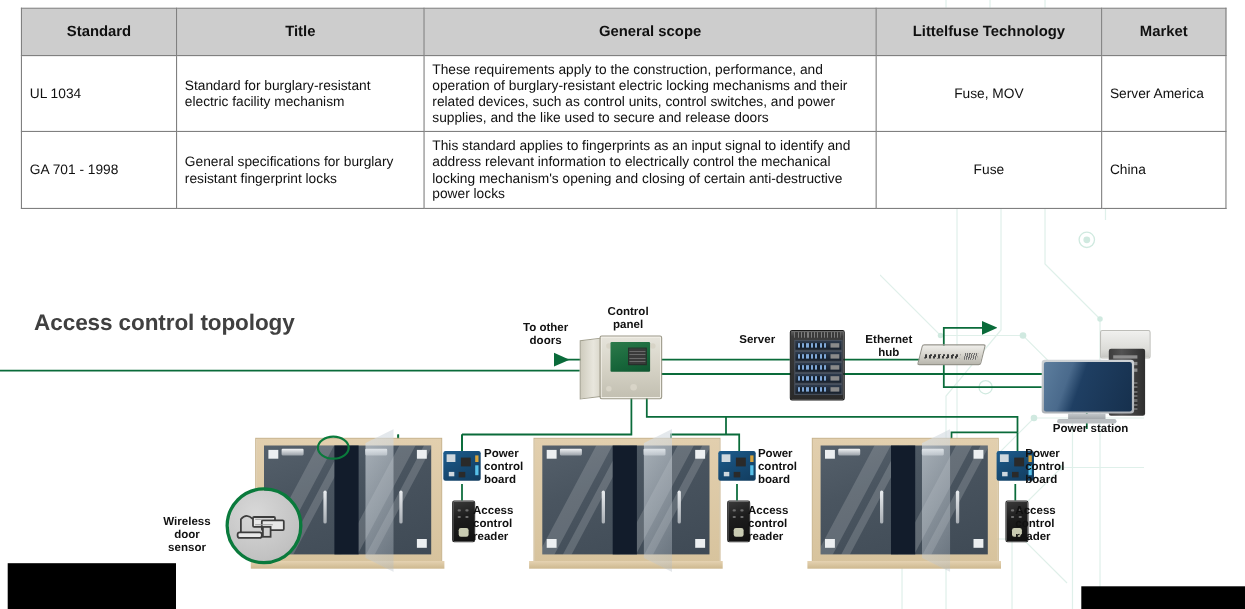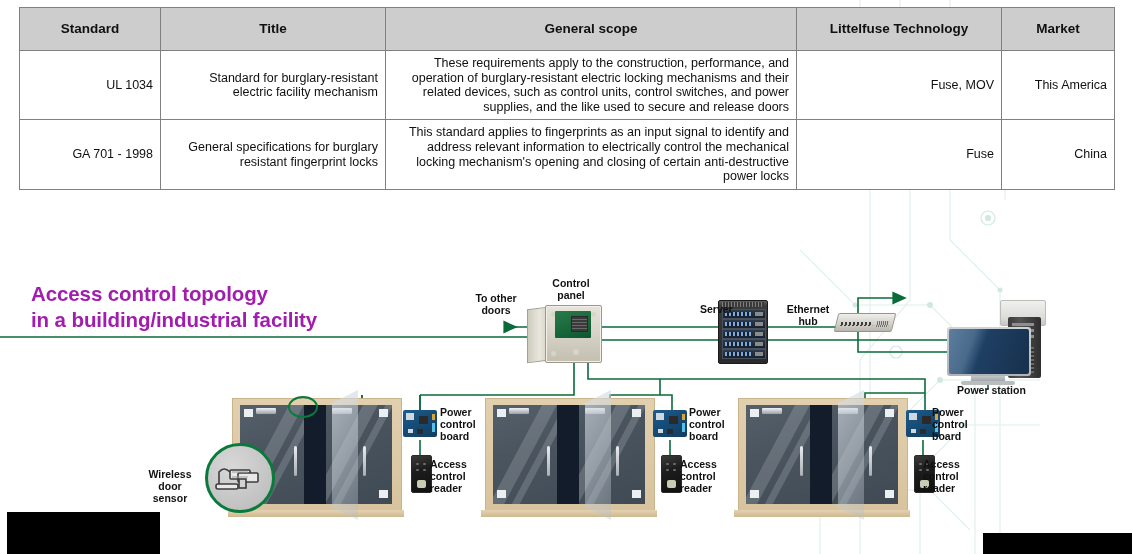--- a/index.html
+++ b/index.html
@@ -32,33 +32,33 @@
     vertical-align:middle;
   }
   .std-table th{
     background:#cdcdcd;
     font-weight:bold;
     font-size:13.5px;
     text-align:center;
     height:38px;
     padding:2px 4px;
   }
-  .std-table td{padding:5px 7px;text-align:right;}
+  .std-table td{padding:5px 7px;}
   .col-std{width:141px;}
   .col-title{width:225px;}
   .col-scope{width:411px;}
   .col-tech{width:205px;}
   .col-market{width:113px;}
   .std-table tr.alt td{background:#e4e4e4;}
   .c-center{text-align:center;}
 
   
   .topo-title{
     position:absolute;left:31px;top:281px;width:390px;
-    color:#a21caf;
+    color:#404040;
     font-size:20.5px;font-weight:bold;line-height:26px;
     letter-spacing:-.1px;
   }
 
   .lbl{
     position:absolute;
     font-size:10.5px;font-weight:bold;color:#111;
     line-height:12px;
     white-space:pre-line;
   }
@@ -292,35 +292,34 @@
         <th>Littelfuse Technology</th>
         <th>Market</th>
       </tr>
     </thead>
     <tbody>
       <tr>
         <td>UL 1034</td>
         <td>Standard for burglary-resistant electric facility mechanism</td>
         <td>These requirements apply to the construction, performance, and operation of burglary-resistant electric locking mechanisms and their related devices, such as control units, control switches, and power supplies, and the like used to secure and release doors</td>
         <td class="c-center">Fuse, MOV</td>
-        <td>This America</td>
+        <td>Server America</td>
       </tr>
       <tr>
         <td>GA 701 - 1998</td>
         <td>General specifications for burglary resistant fingerprint locks</td>
         <td>This standard applies to fingerprints as an input signal to identify and address relevant information to electrically control the mechanical locking mechanism's opening and closing of certain anti-destructive power locks</td>
         <td class="c-center">Fuse</td>
         <td>China</td>
       </tr>
     </tbody>
   </table>
 
   <div class="topo-title">
     <div>Access control topology</div>
-    <div>in a building/industrial facility</div>
   </div>
 
   <svg style="position:absolute;left:0;top:0;width:1132px;height:554px;">
     <defs>
       <marker id="arrL" markerWidth="9" markerHeight="9" refX="8" refY="4.5" orient="auto">
         <polygon points="9,0.5 9,8.5 0,4.5" fill="#0a6b3a"></polygon>
       </marker>
       <marker id="arrR" markerWidth="9" markerHeight="9" refX="1" refY="4.5" orient="auto">
         <polygon points="0,0.5 0,8.5 9,4.5" fill="#0a6b3a"></polygon>
       </marker>
@@ -542,21 +541,21 @@
     <div class="dot" style="left:11px;top:13px;width:3px;height:2px;"></div>
     <div class="pad"></div>
   </div>
 
   <div class="lbl ctr" style="left:463px;top:292px;width:66px;">To other
 doors</div>
 
   <div class="lbl ctr" style="left:539px;top:277px;width:64px;">Control
 panel</div>
 
-  <div class="lbl" style="left:682px;top:303px;width:42px;padding-left:18px;">Server</div>
+  <div class="lbl" style="left:654px;top:303px;width:42px;padding-left:18px;">Server</div>
 
   <div class="lbl ctr" style="left:781px;top:303px;width:54px;">Ethernet
 hub</div>
 
 
   <div class="lbl" style="left:957px;top:384px;width:90px;">Power station</div>
 
   <div class="lbl ctr" style="left:140px;top:468px;width:60px;">Wireless
 door
 sensor</div>

